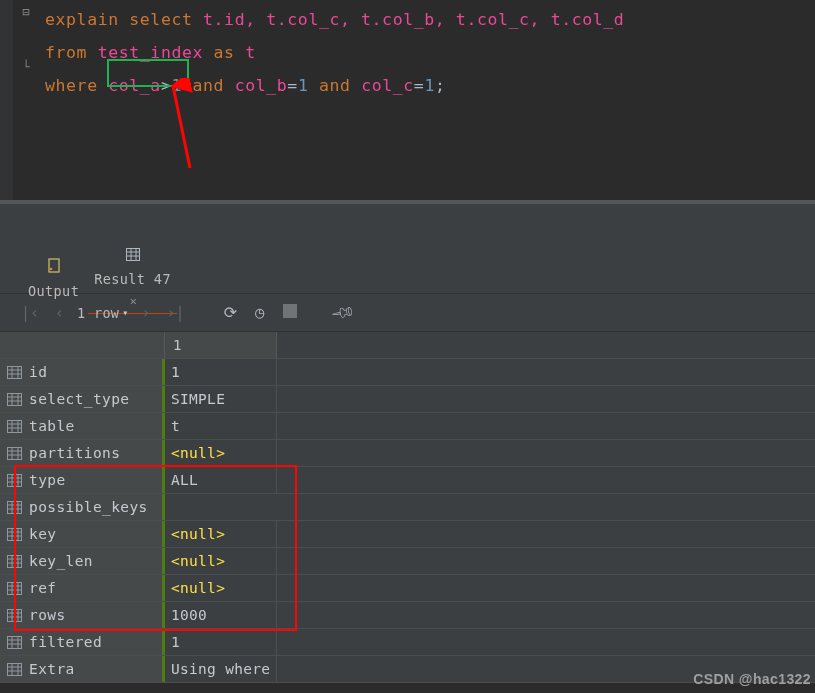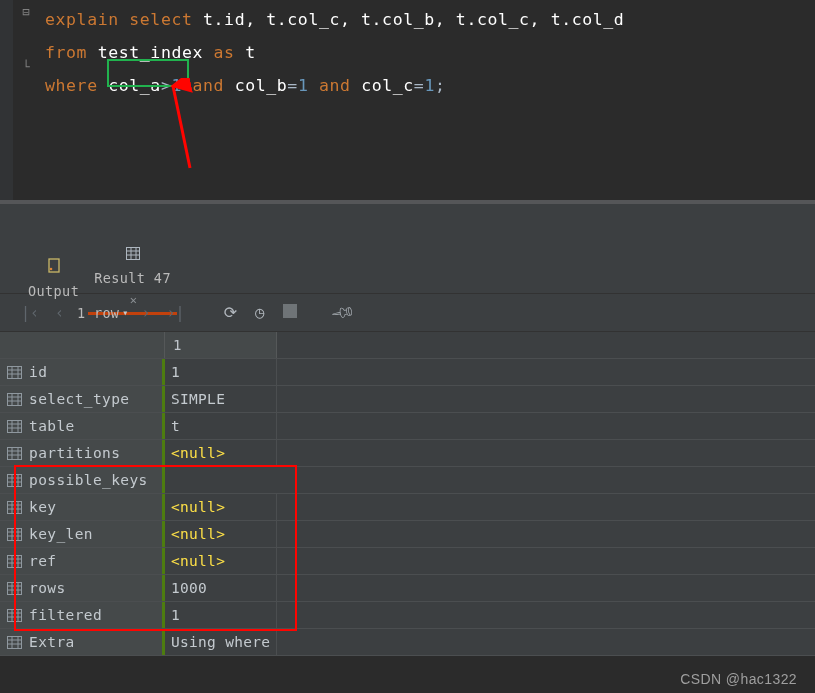--- a/index.html
+++ b/index.html
@@ -34,21 +34,21 @@
   }
   .code-line {
     padding: 3px 0 3px 38px;
     font-size: 16.5px;
     letter-spacing: 0.6px;
     line-height: 27px;
     white-space: pre;
     position: relative;
   }
   .kw { color: #cc7832; }
-  .ident { color: #ffffff; text-align: center; }
+  .ident { color: #ec4899; text-align: center; }
   .op { color: #a9b7c6; }
   .num { color: #6897bb; }
 
   .green-box {
     position: absolute;
     border: 2px solid #21b24e;
     pointer-events: none;
   }
   .red-arrow-svg {
     position: absolute;
@@ -78,21 +78,21 @@
     align-items: center;
     gap: 7px;
     color: #bbbbbb;
     font-size: 13.5px;
     padding: 4px 6px 5px 6px;
     cursor: pointer;
     letter-spacing: 0.4px;
     flex-direction: column;
   }
   .tab.active {
-    border-bottom: 3px solid #c2410c;
+    border-bottom: 1px solid #c2410c;
     margin-bottom: -1px;
   }
   .tab .tab-icon-sql { color: #c9b767; }
   .tab .tab-icon-grid { color: #aeb7c0; }
   .close-x { color: #8a8f93; font-size: 12px; margin-left: 2px; }
 
   .toolbar-row {
     display: flex;
     align-items: center;
     gap: 10px;
@@ -178,26 +178,27 @@
   .row-icon svg { display:block; }
 
   .red-grid-box {
     position: absolute;
     border: 2.5px solid #ff0400;
     pointer-events: none;
   }
 
   .watermark {
     position: absolute;
-    right: 18px;
+    right: 4px;
     bottom: 6px;
     color: #9f9f9f;
     font-size: 14px;
     font-family: sans-serif;
     letter-spacing: 0.4px;
+    font-weight: bold;
   }
 </style>
 </head>
 <body>
 
 <div class="editor-pane">
   <div class="gutter-bar"></div>
   <div class="gutter-marker" style="top:5px">⊟</div>
   <div class="gutter-marker" style="top:60px">└</div>
 
@@ -334,20 +335,35 @@
         <div class="cell-key">
           <span class="row-icon">
             <svg width="15" height="13" viewBox="0 0 15 13">
               <rect x="0.5" y="0.5" width="14" height="12" fill="none" stroke="#8f989f"></rect>
               <line x1="0" y1="4" x2="15" y2="4" stroke="#8f989f"></line>
               <line x1="0" y1="8" x2="15" y2="8" stroke="#8f989f"></line>
               <line x1="5" y1="0" x2="5" y2="13" stroke="#8f989f"></line>
               <line x1="11" y1="0" x2="11" y2="13" stroke="#8f989f"></line>
             </svg>
           </span>
+          <span>type</span>
+        </div>
+        <div class="cell-val">ALL</div>
+      </div>
+      <div class="grid-row">
+        <div class="cell-key">
+          <span class="row-icon">
+            <svg width="15" height="13" viewBox="0 0 15 13">
+              <rect x="0.5" y="0.5" width="14" height="12" fill="none" stroke="#8f989f"></rect>
+              <line x1="0" y1="4" x2="15" y2="4" stroke="#8f989f"></line>
+              <line x1="0" y1="8" x2="15" y2="8" stroke="#8f989f"></line>
+              <line x1="5" y1="0" x2="5" y2="13" stroke="#8f989f"></line>
+              <line x1="11" y1="0" x2="11" y2="13" stroke="#8f989f"></line>
+            </svg>
+          </span>
           <span>possible_keys</span>
         </div>
       </div>
       <div class="grid-row">
         <div class="cell-key">
           <span class="row-icon">
             <svg width="15" height="13" viewBox="0 0 15 13">
               <rect x="0.5" y="0.5" width="14" height="12" fill="none" stroke="#8f989f"></rect>
               <line x1="0" y1="4" x2="15" y2="4" stroke="#8f989f"></line>
               <line x1="0" y1="8" x2="15" y2="8" stroke="#8f989f"></line>

